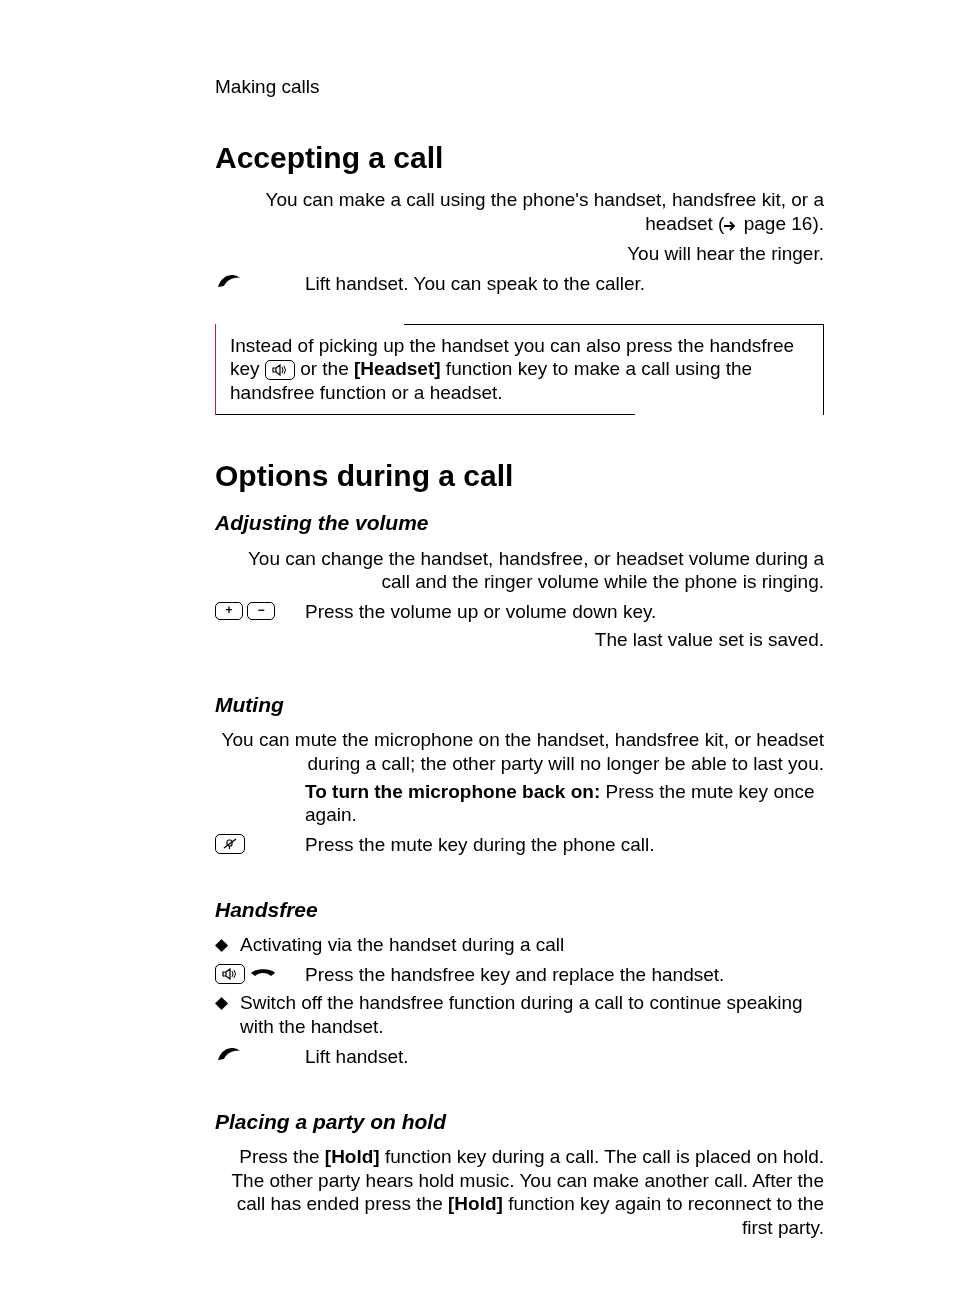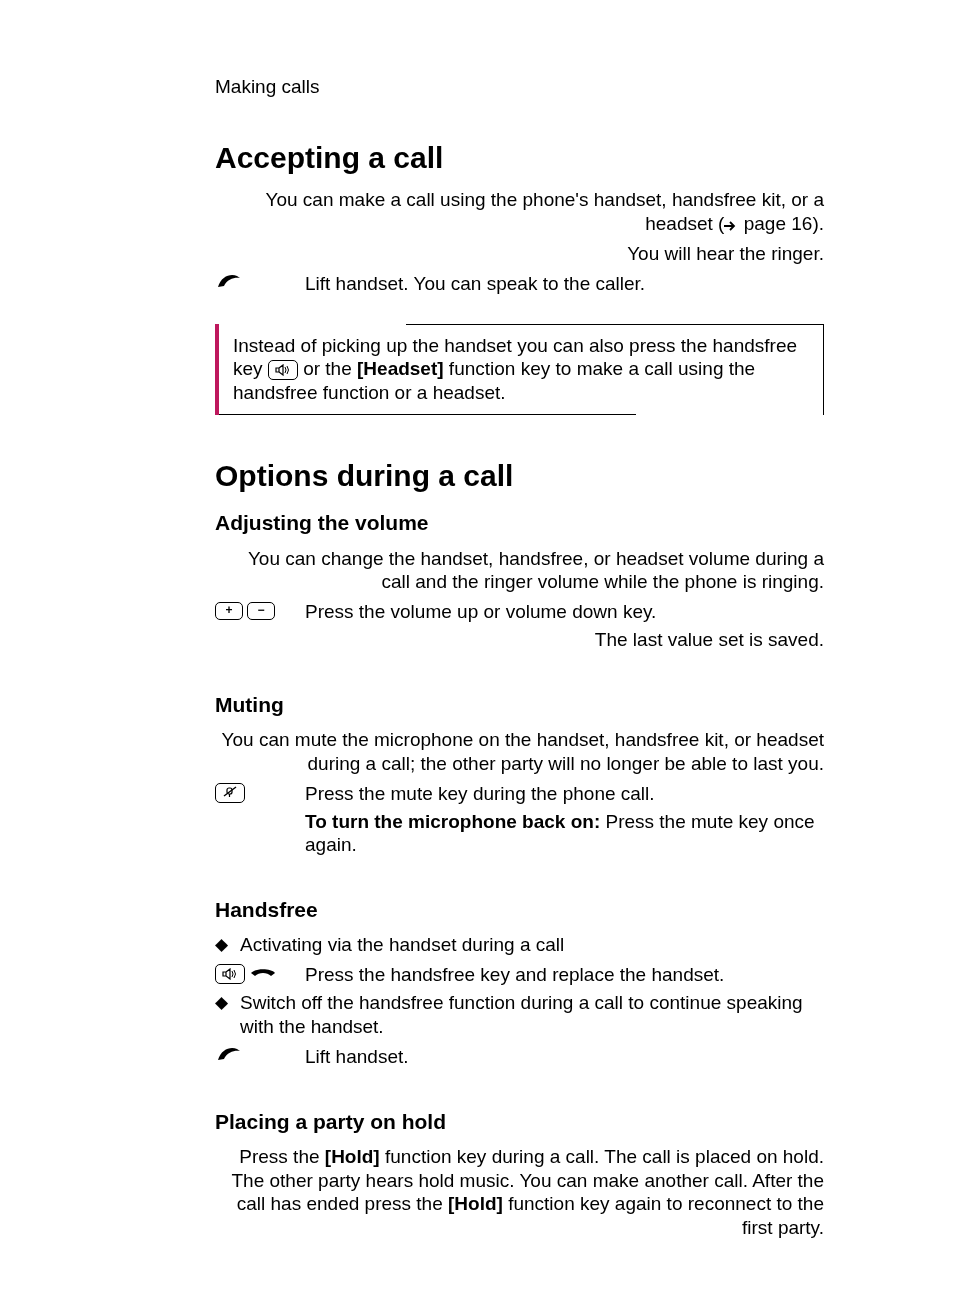--- a/index.html
+++ b/index.html
@@ -24,20 +24,21 @@
   }
   h2.sec {
     font-size: 30px;
     font-weight: bold;
     margin: 0 0 12px 0;
   }
   h3.subsec {
     font-size: 21px;
     font-weight: bold;
     margin: 40px 0 10px 0;
+    font-style: italic;
   }
   .para {
     margin: 0 0 4px 0;
     text-align: right;
   }
   .step {
     display: flex;
     align-items: flex-end;
     margin: 4px 0;
   }
@@ -46,21 +47,21 @@
     flex: 0 0 90px;
     display: flex;
     align-items: center;
     gap: 4px;
     min-height: 26px;
   }
   .step .text {
     flex: 1;
   }
   .note-box {
-    border-left: 4px solid #be185d;
+    border-left: 1px solid #be185d;
     border-right: 1px solid #000;
     padding: 10px 14px;
     margin: 28px 0 18px 0;
     position: relative;
   }
   .note-box::before {
     content: "";
     position: absolute;
     top: 0;
     right: 0;
@@ -154,36 +155,36 @@
       <span class="key">+</span>
       <span class="key">−</span>
     </span>
     <span class="text">Press the volume up or volume down key.</span>
   </div>
   <p class="para">The last value set is saved.</p>
 
   <h3 class="subsec">Muting</h3>
   <p class="para">You can mute the microphone on the handset, handsfree kit, or headset during a call; the other party will no longer be able to last you.</p>
   <div class="step">
+    <span class="icons"></span>
+    <span class="text">
+      <b>To turn the microphone back on:</b><span> Press the mute key once again.</span>
+    </span>
+  </div>
+  <div class="step">
     <span class="icons">
       <span class="key big">
         <svg width="16" height="12" viewBox="0 0 16 12">
             <rect x="5" y="2" width="5" height="6" rx="2" fill="none" stroke="#000" stroke-width="1.2"></rect>
             <line x1="7.5" y1="8" x2="7.5" y2="11" stroke="#000" stroke-width="1.2"></line>
             <line x1="2" y1="10" x2="14" y2="1" stroke="#000" stroke-width="1.4"></line>
           </svg>
       </span>
     </span>
     <span class="text">Press the mute key during the phone call.</span>
-  </div>
-  <div class="step">
-    <span class="icons"></span>
-    <span class="text">
-      <b>To turn the microphone back on:</b><span> Press the mute key once again.</span>
-    </span>
   </div>
 
   <h3 class="subsec">Handsfree</h3>
   <div class="bullet">
     <span class="diamond">◆</span>
     <span class="btext">Activating via the handset during a call</span>
   </div>
   <div class="step">
     <span class="icons">
       <span class="key big"><svg width="16" height="12" viewBox="0 0 16 12">

